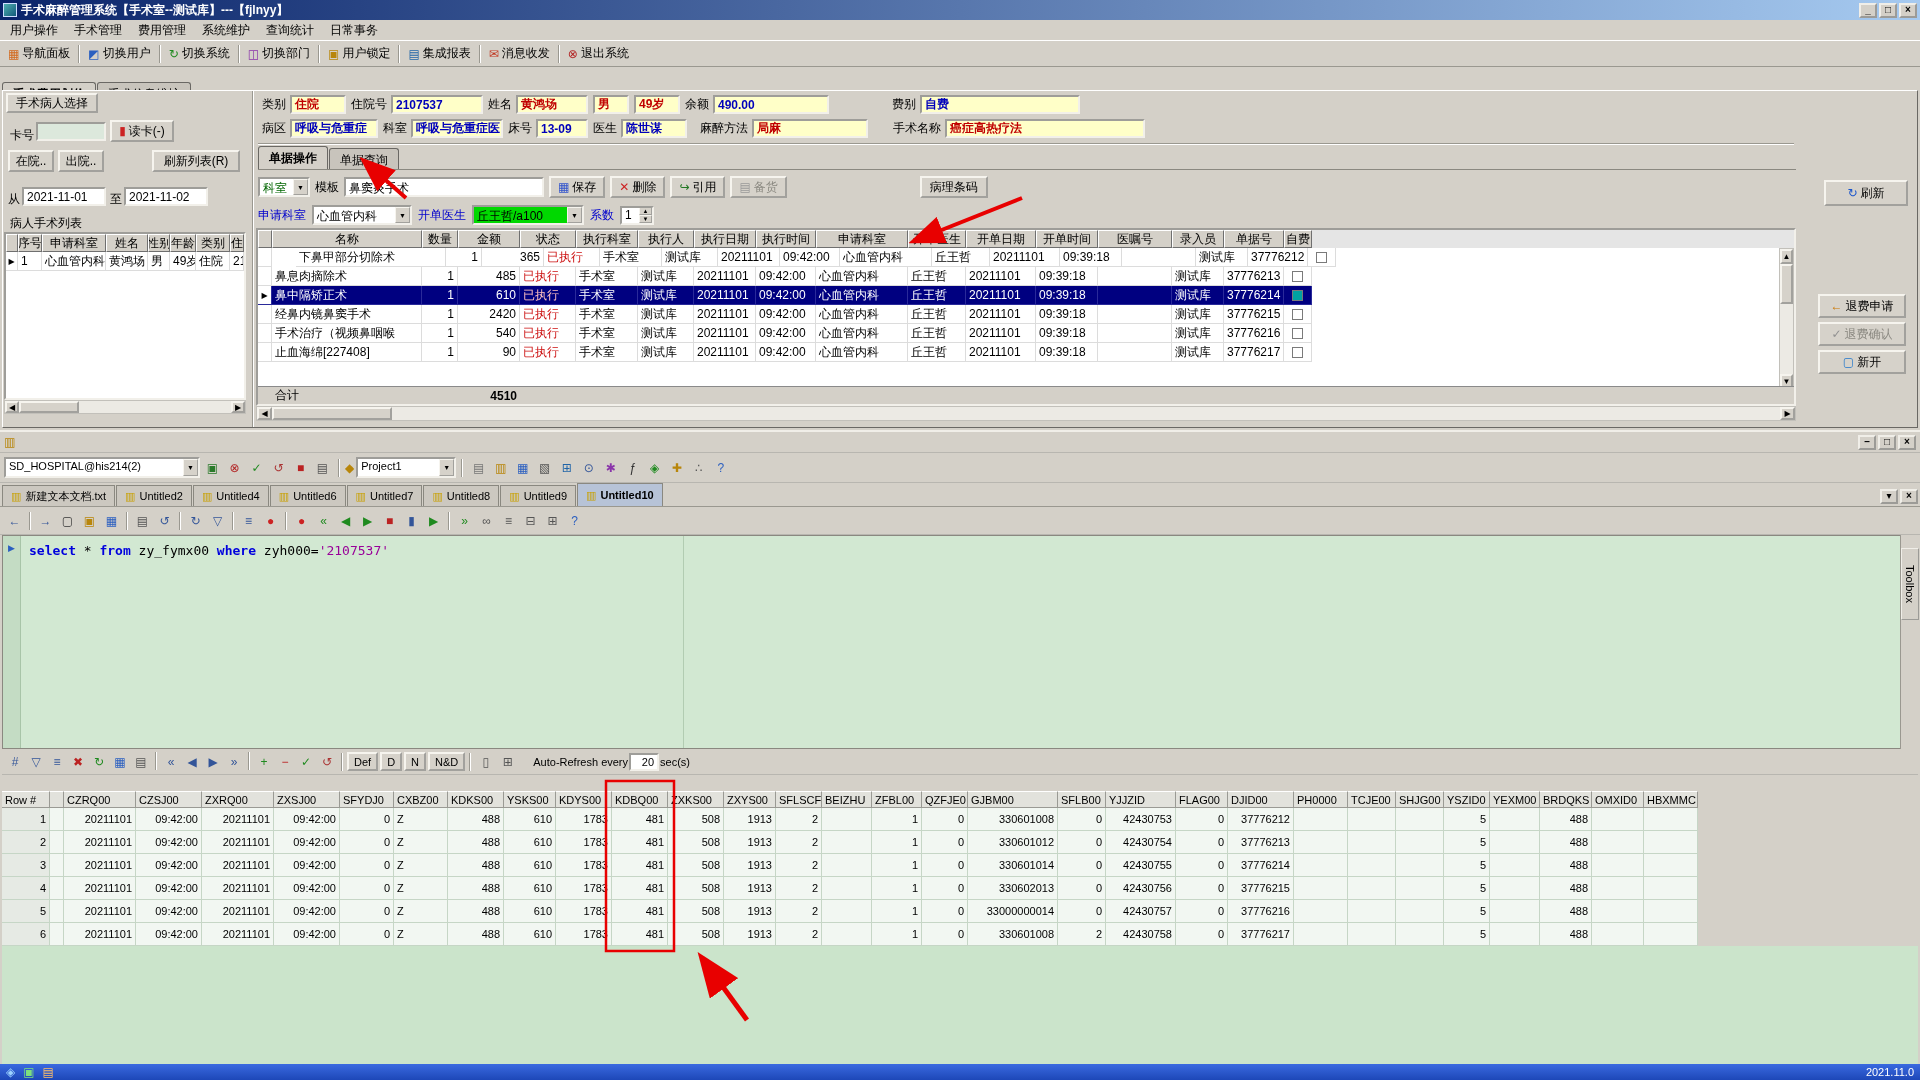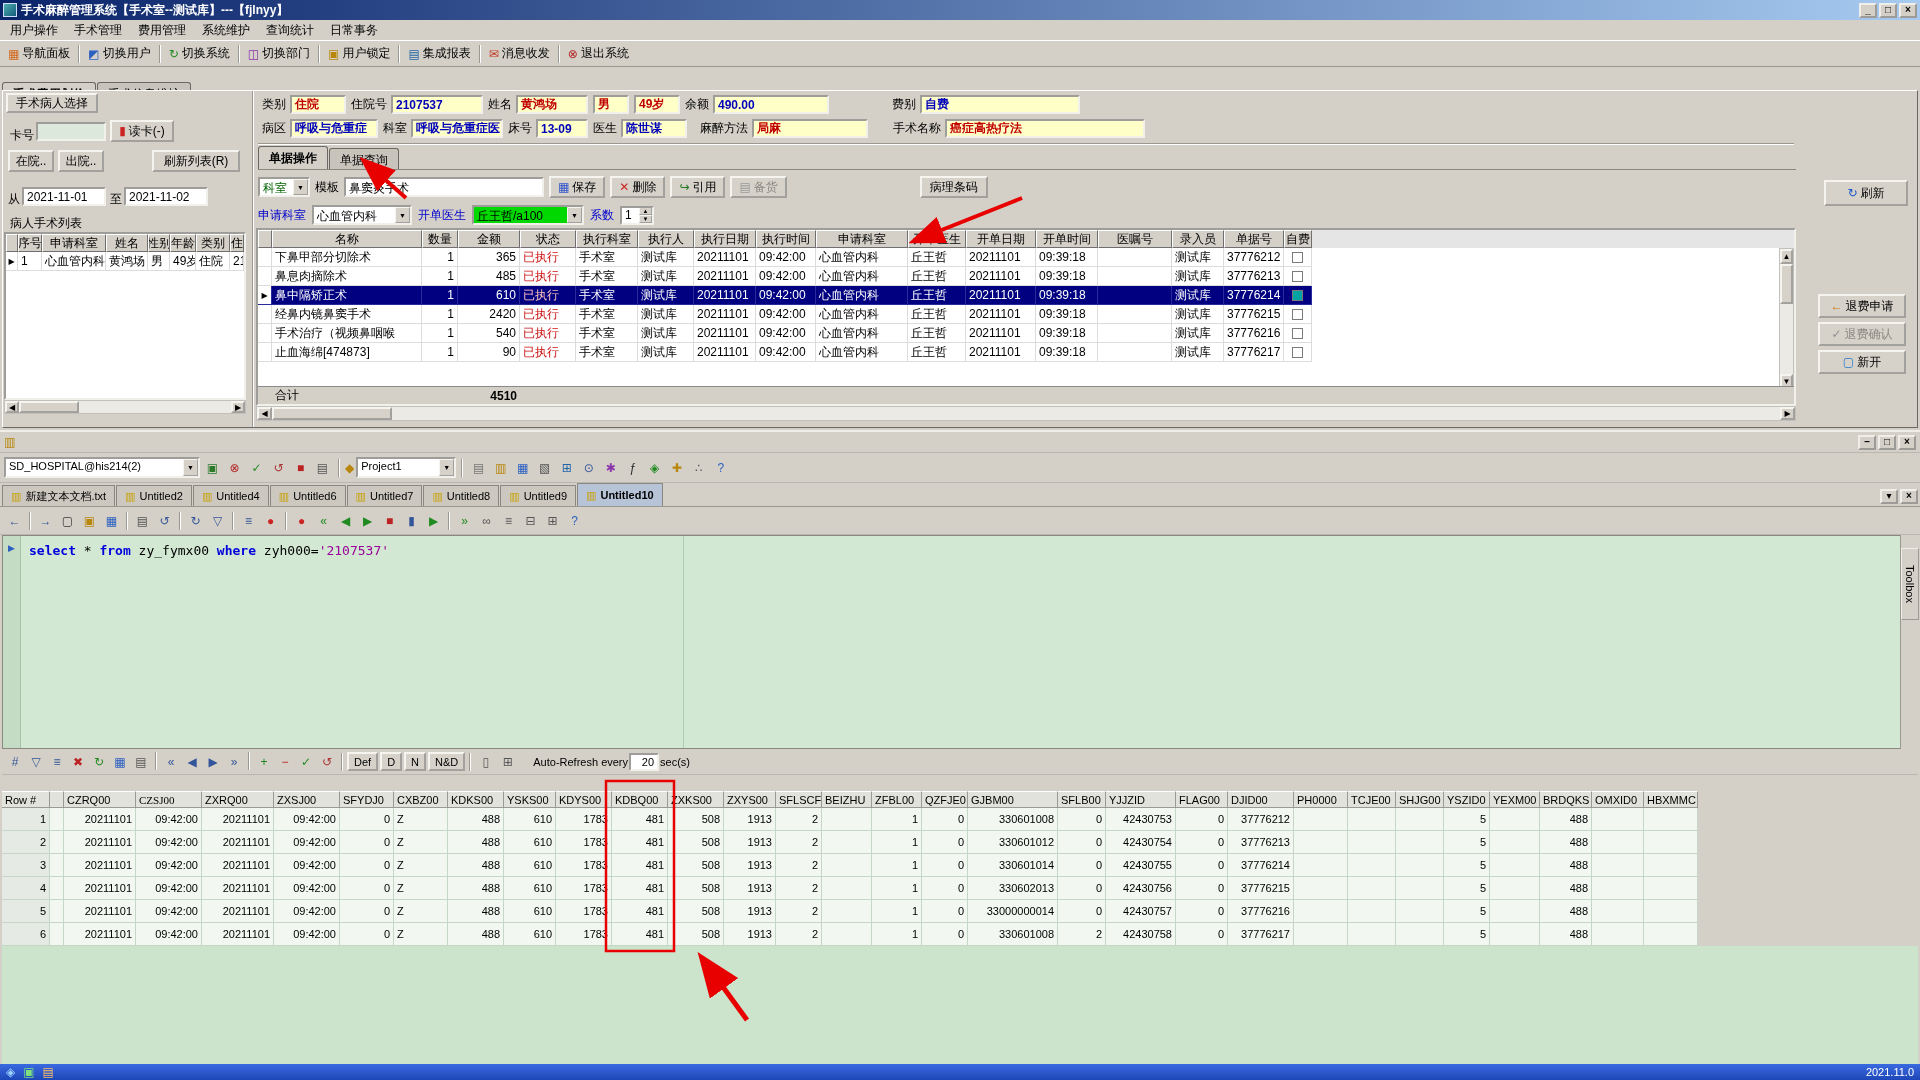--- a/index.html
+++ b/index.html
@@ -343,21 +343,21 @@
         <span class="g-hc" style="width: 58px;">开单医生</span>
         <span class="g-hc" style="width: 70px;">开单日期</span>
         <span class="g-hc" style="width: 62px;">开单时间</span>
         <span class="g-hc" style="width: 74px;">医嘱号</span>
         <span class="g-hc" style="width: 52px;">录入员</span>
         <span class="g-hc" style="width: 60px;">单据号</span>
         <span class="g-hc" style="width: 28px;">自费</span>
       </div>
       <div class="g-row">
         <span class="g-c mark" style="width: 14px;"></span>
-        <span class="g-c" style="width: 150px;">下鼻甲部分切除术</span>
+        <span class="g-c" style="width: 150px; margin-left: 24px;">下鼻甲部分切除术</span>
         <span class="g-c ar" style="width: 36px;">1</span>
         <span class="g-c ar" style="width: 62px;">365</span>
         <span class="g-c strd" style="width: 56px;">已执行</span>
         <span class="g-c" style="width: 62px;">手术室</span>
         <span class="g-c" style="width: 56px;">测试库</span>
         <span class="g-c" style="width: 62px;">20211101</span>
         <span class="g-c" style="width: 60px;">09:42:00</span>
         <span class="g-c" style="width: 92px;">心血管内科</span>
         <span class="g-c" style="width: 58px;">丘王哲</span>
         <span class="g-c" style="width: 70px;">20211101</span>
@@ -448,21 +448,21 @@
         <span class="g-c" style="width: 62px;">09:39:18</span>
         <span class="g-c" style="width: 74px;"></span>
         <span class="g-c" style="width: 52px;">测试库</span>
         <span class="g-c" style="width: 60px;">37776216</span>
         <span class="g-c" style="width: 28px;">
           <span class="cbox"></span>
         </span>
       </div>
       <div class="g-row">
         <span class="g-c mark" style="width: 14px;"></span>
-        <span class="g-c" style="width: 150px;">止血海绵[474873]</span>
+        <span class="g-c" style="width: 150px;">止血海绵[227408]</span>
         <span class="g-c ar" style="width: 36px;">1</span>
         <span class="g-c ar" style="width: 62px;">90</span>
         <span class="g-c strd" style="width: 56px;">已执行</span>
         <span class="g-c" style="width: 62px;">手术室</span>
         <span class="g-c" style="width: 56px;">测试库</span>
         <span class="g-c" style="width: 62px;">20211101</span>
         <span class="g-c" style="width: 60px;">09:42:00</span>
         <span class="g-c" style="width: 92px;">心血管内科</span>
         <span class="g-c" style="width: 58px;">丘王哲</span>
         <span class="g-c" style="width: 70px;">20211101</span>
@@ -790,21 +790,21 @@
       </span>
     <span style="margin-left:14px;font-size:11px">Auto-Refresh every</span>
     <span id="ar-box">20</span>
     <span style="font-size:11px">sec(s)</span>
   </div>
   <div id="pl-grid">
       <div class="g-row p-h">
         <span class="p-hc" style="width: 48px;">Row #</span>
         <span class="p-hc" style="width: 14px;"></span>
         <span class="p-hc" style="width: 72px;">CZRQ00</span>
-        <span class="p-hc" style="width: 66px; font-family: Liberation Serif, serif;">CZSJ00</span>
+        <span class="p-hc" style="width: 66px;">CZSJ00</span>
         <span class="p-hc" style="width: 72px;">ZXRQ00</span>
         <span class="p-hc" style="width: 66px;">ZXSJ00</span>
         <span class="p-hc" style="width: 54px;">SFYDJ0</span>
         <span class="p-hc" style="width: 54px;">CXBZ00</span>
         <span class="p-hc" style="width: 56px;">KDKS00</span>
         <span class="p-hc" style="width: 52px;">YSKS00</span>
         <span class="p-hc" style="width: 56px;">KDYS00</span>
         <span class="p-hc" style="width: 56px;">KDBQ00</span>
         <span class="p-hc" style="width: 56px;">ZXKS00</span>
         <span class="p-hc" style="width: 52px;">ZXYS00</span>

